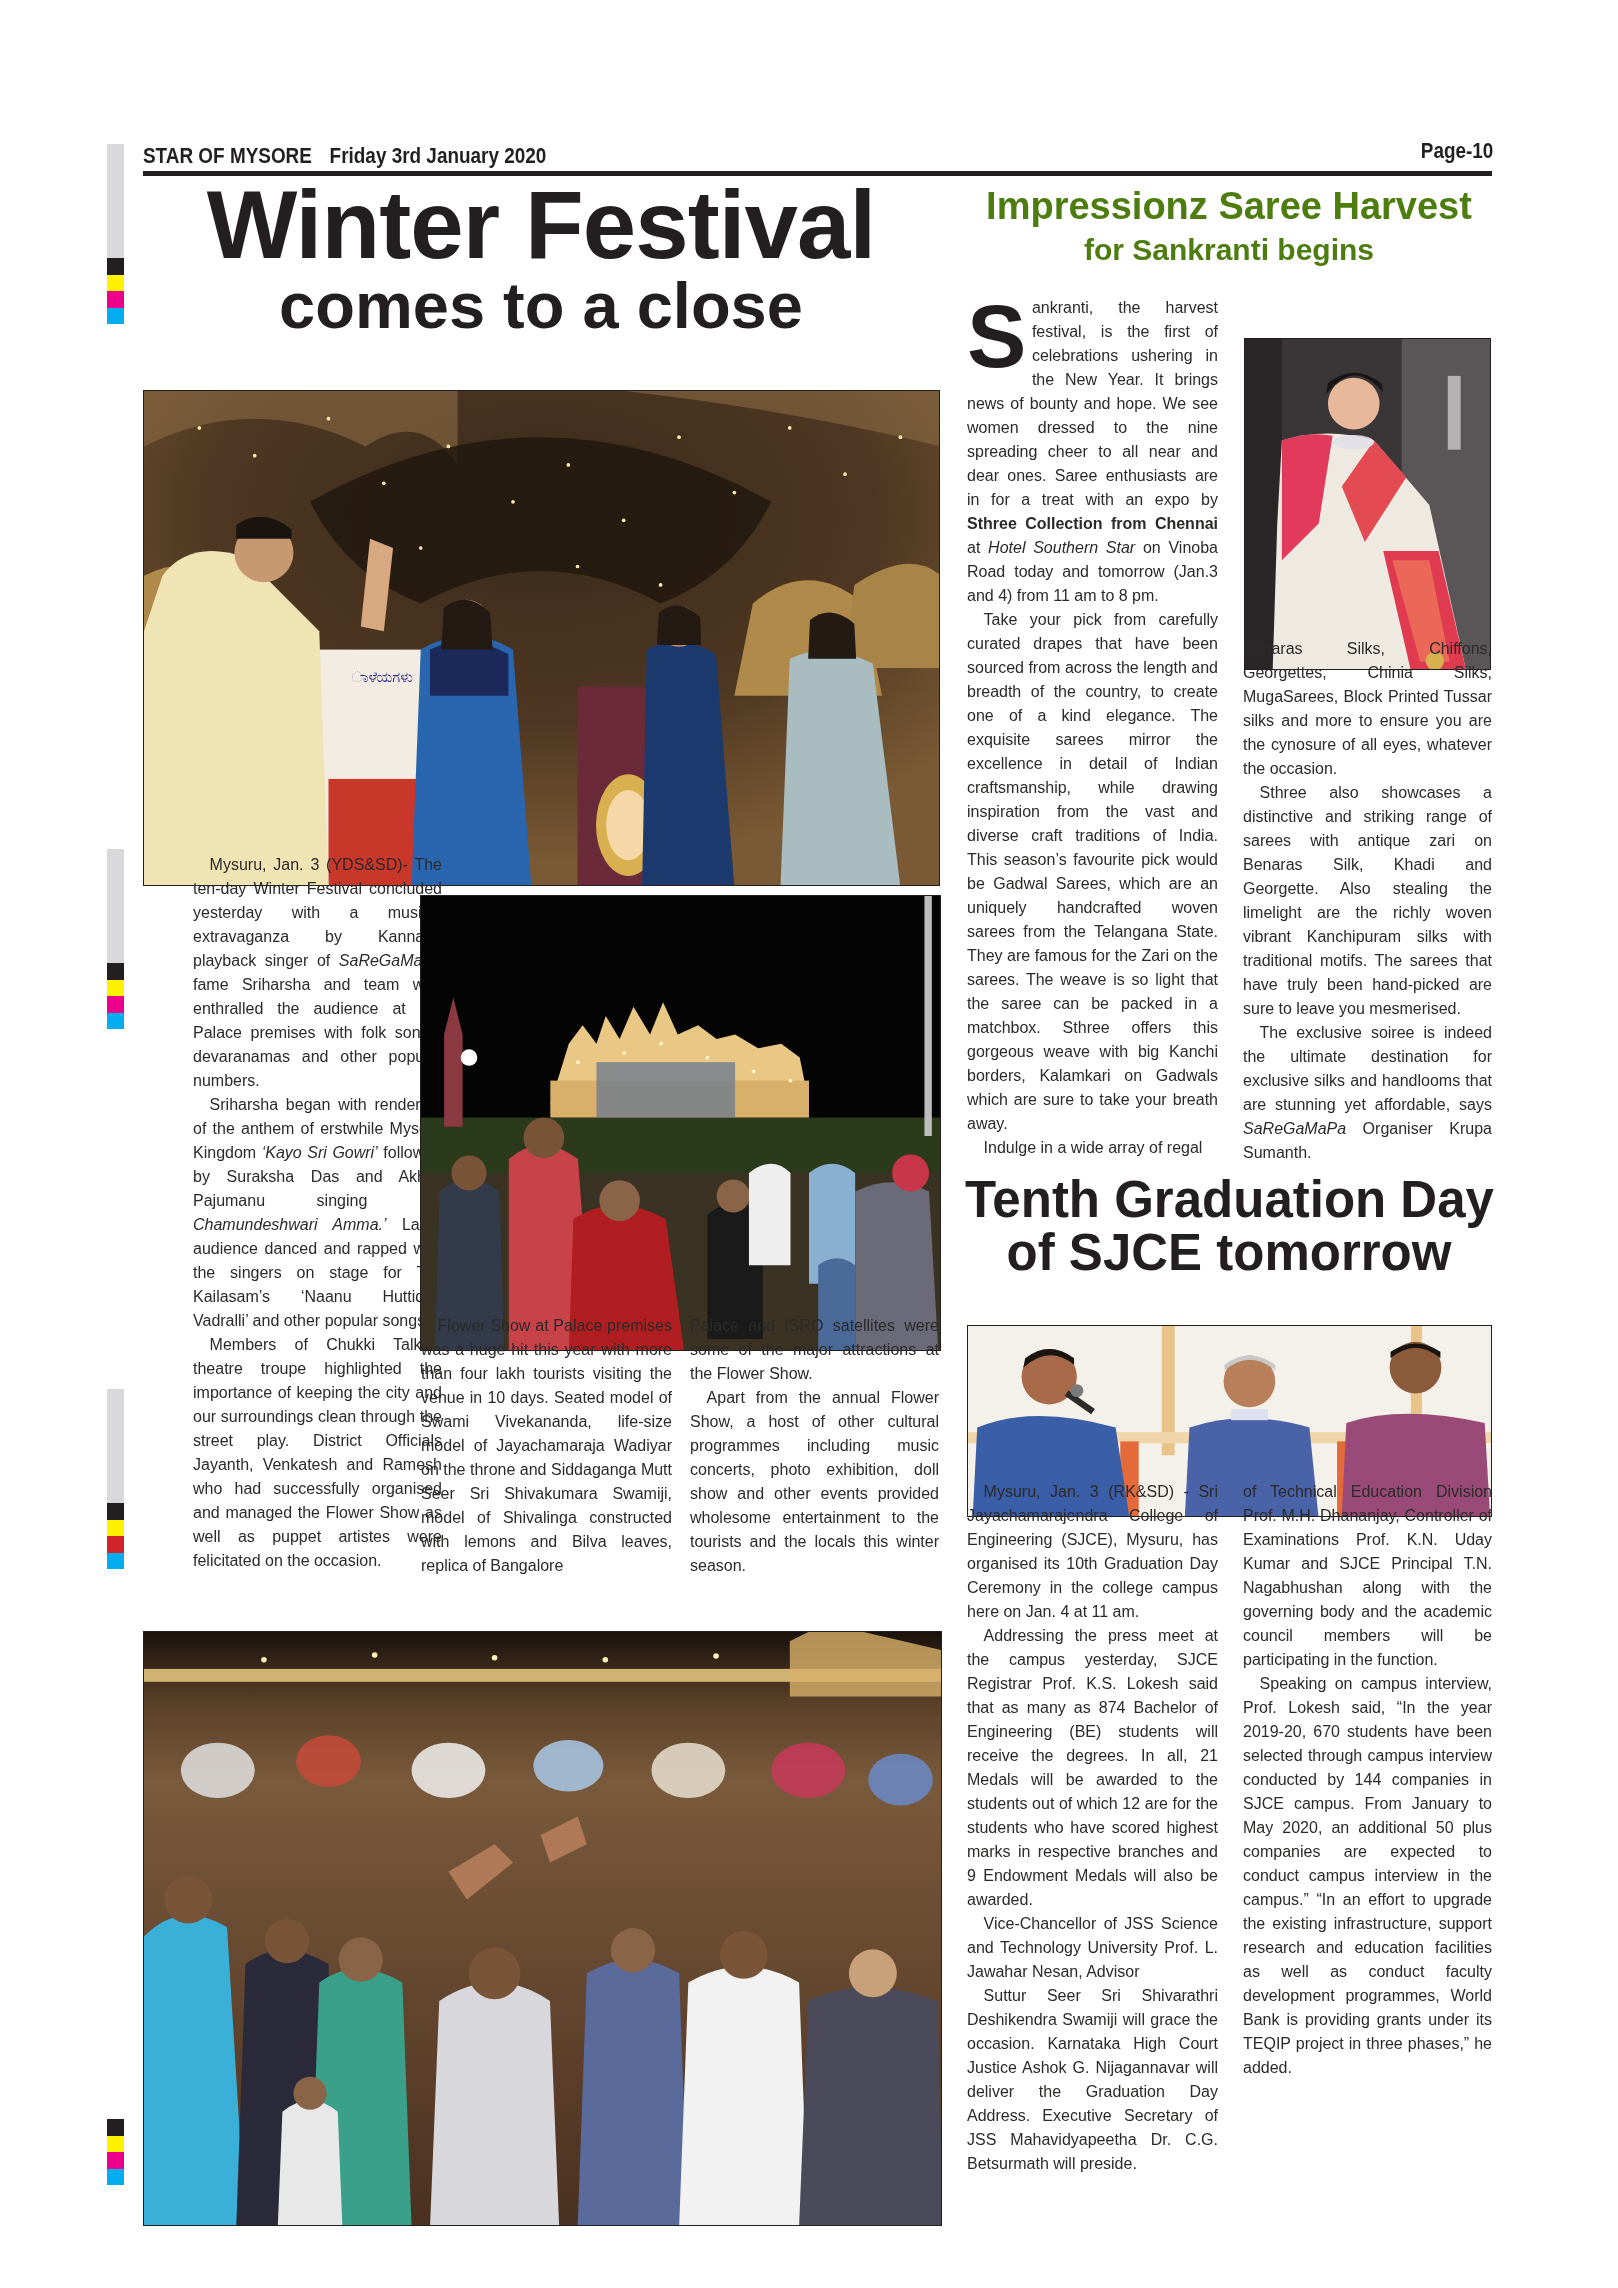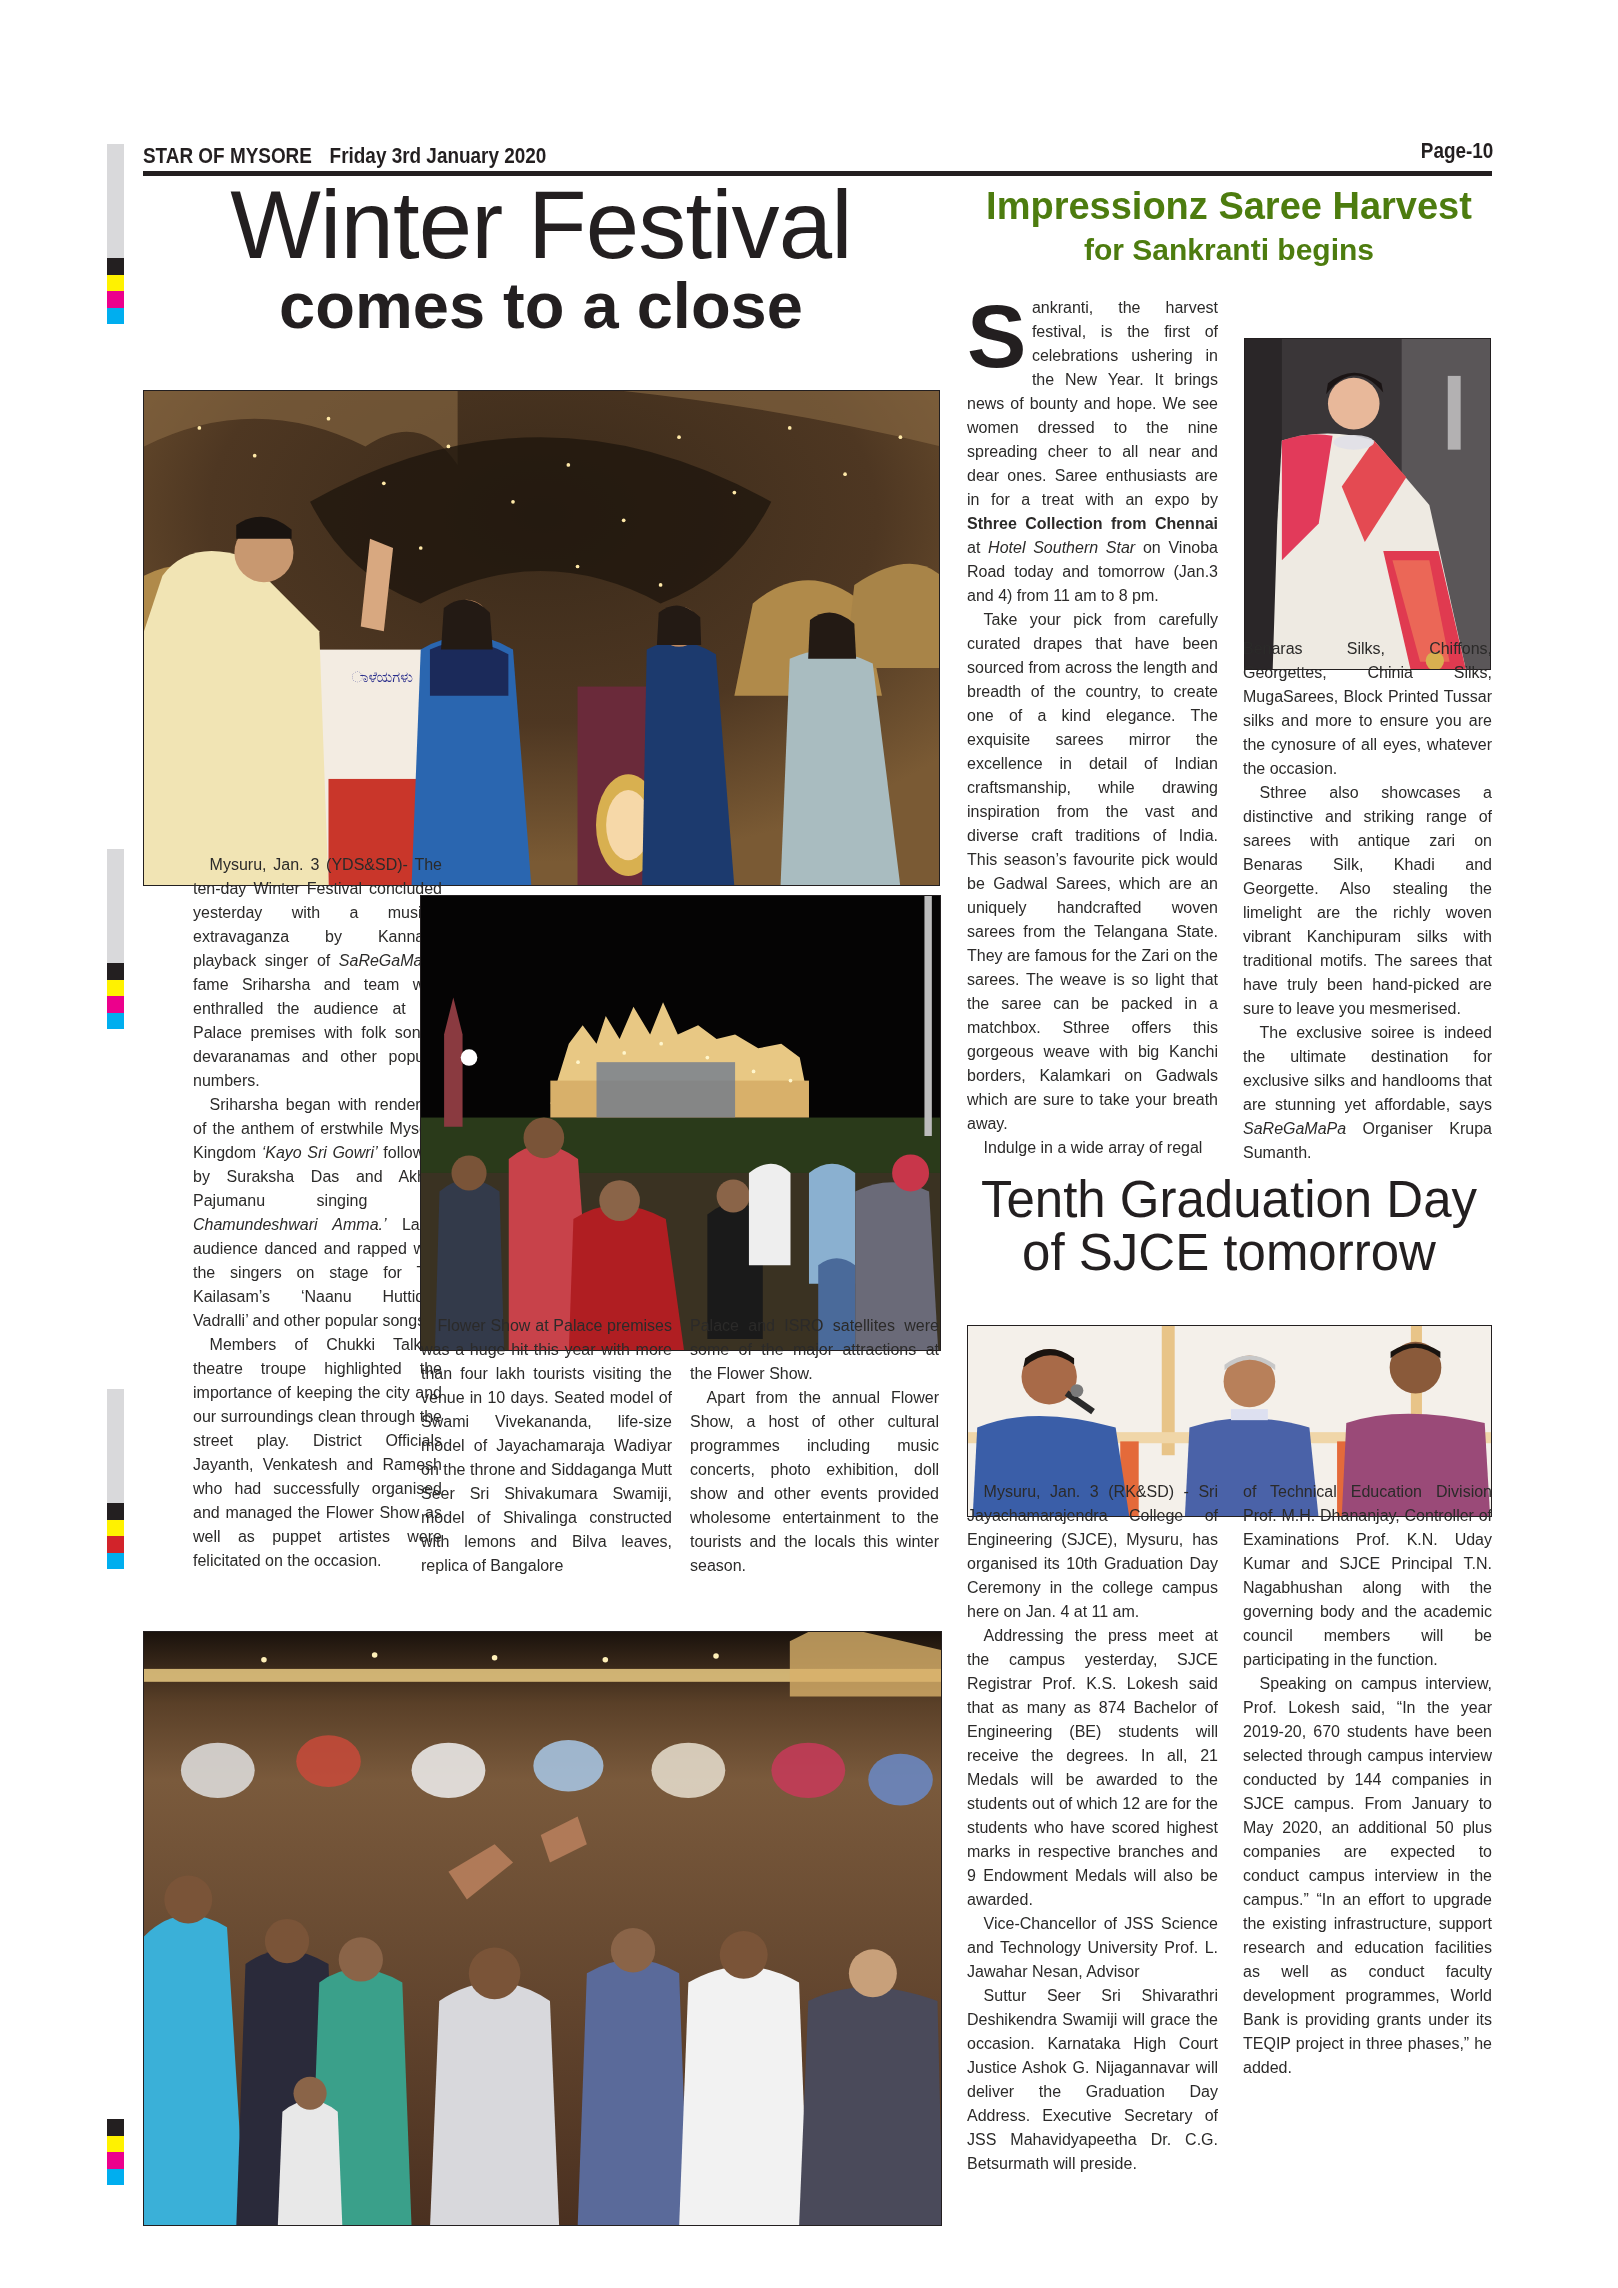--- a/index.html
+++ b/index.html
@@ -14,21 +14,21 @@
   .reg .m { background:#ec008c; height:16.6px; }
   .reg .r { background:#d2232a; height:16.6px; }
   .reg .c { background:#00aeef; height:16.6px; }
 
   .masthead { top:138px; left:143px; width:1349px; height:31px; font-weight:bold; font-size:22px;
               display:flex; align-items:flex-end; transform:scaleX(0.86); transform-origin:left bottom; }
   .masthead .paper { width:217px; }
   .masthead .date { flex:1; }
   .rule { top:171px; left:143px; width:1349px; height:4.6px; background:#231f20; }
 
-  .hl-big { font-weight:normal; color:#231f20; text-align:center; line-height:1; white-space:nowrap; }
+  .hl-big { font-weight:bold; color:#231f20; text-align:center; line-height:1; white-space:nowrap; }
   .hl-red { color:#4d7c0f; font-weight:bold; text-align:center; line-height:1.15; white-space:nowrap; }
 
   .photo { position:absolute; border:1.8px solid #231f20; overflow:hidden; box-sizing:border-box;margin-top:44px; }
   .body-text { position:absolute; font-size:16px; line-height:24px; text-align:justify; color:#2b2a29; }
   .body-text p { margin:0; text-indent:16.6px; }
   .body-text p.noindent { text-indent:0; }
   .dropcap { float:left; font-family:"Liberation Sans", sans-serif; font-weight:bold; font-size:89px;
              line-height:72px; margin:3.7px 5.5px 0 0; color:#231f20; }
   i { font-style:italic; }
   b { font-weight:bold; }

